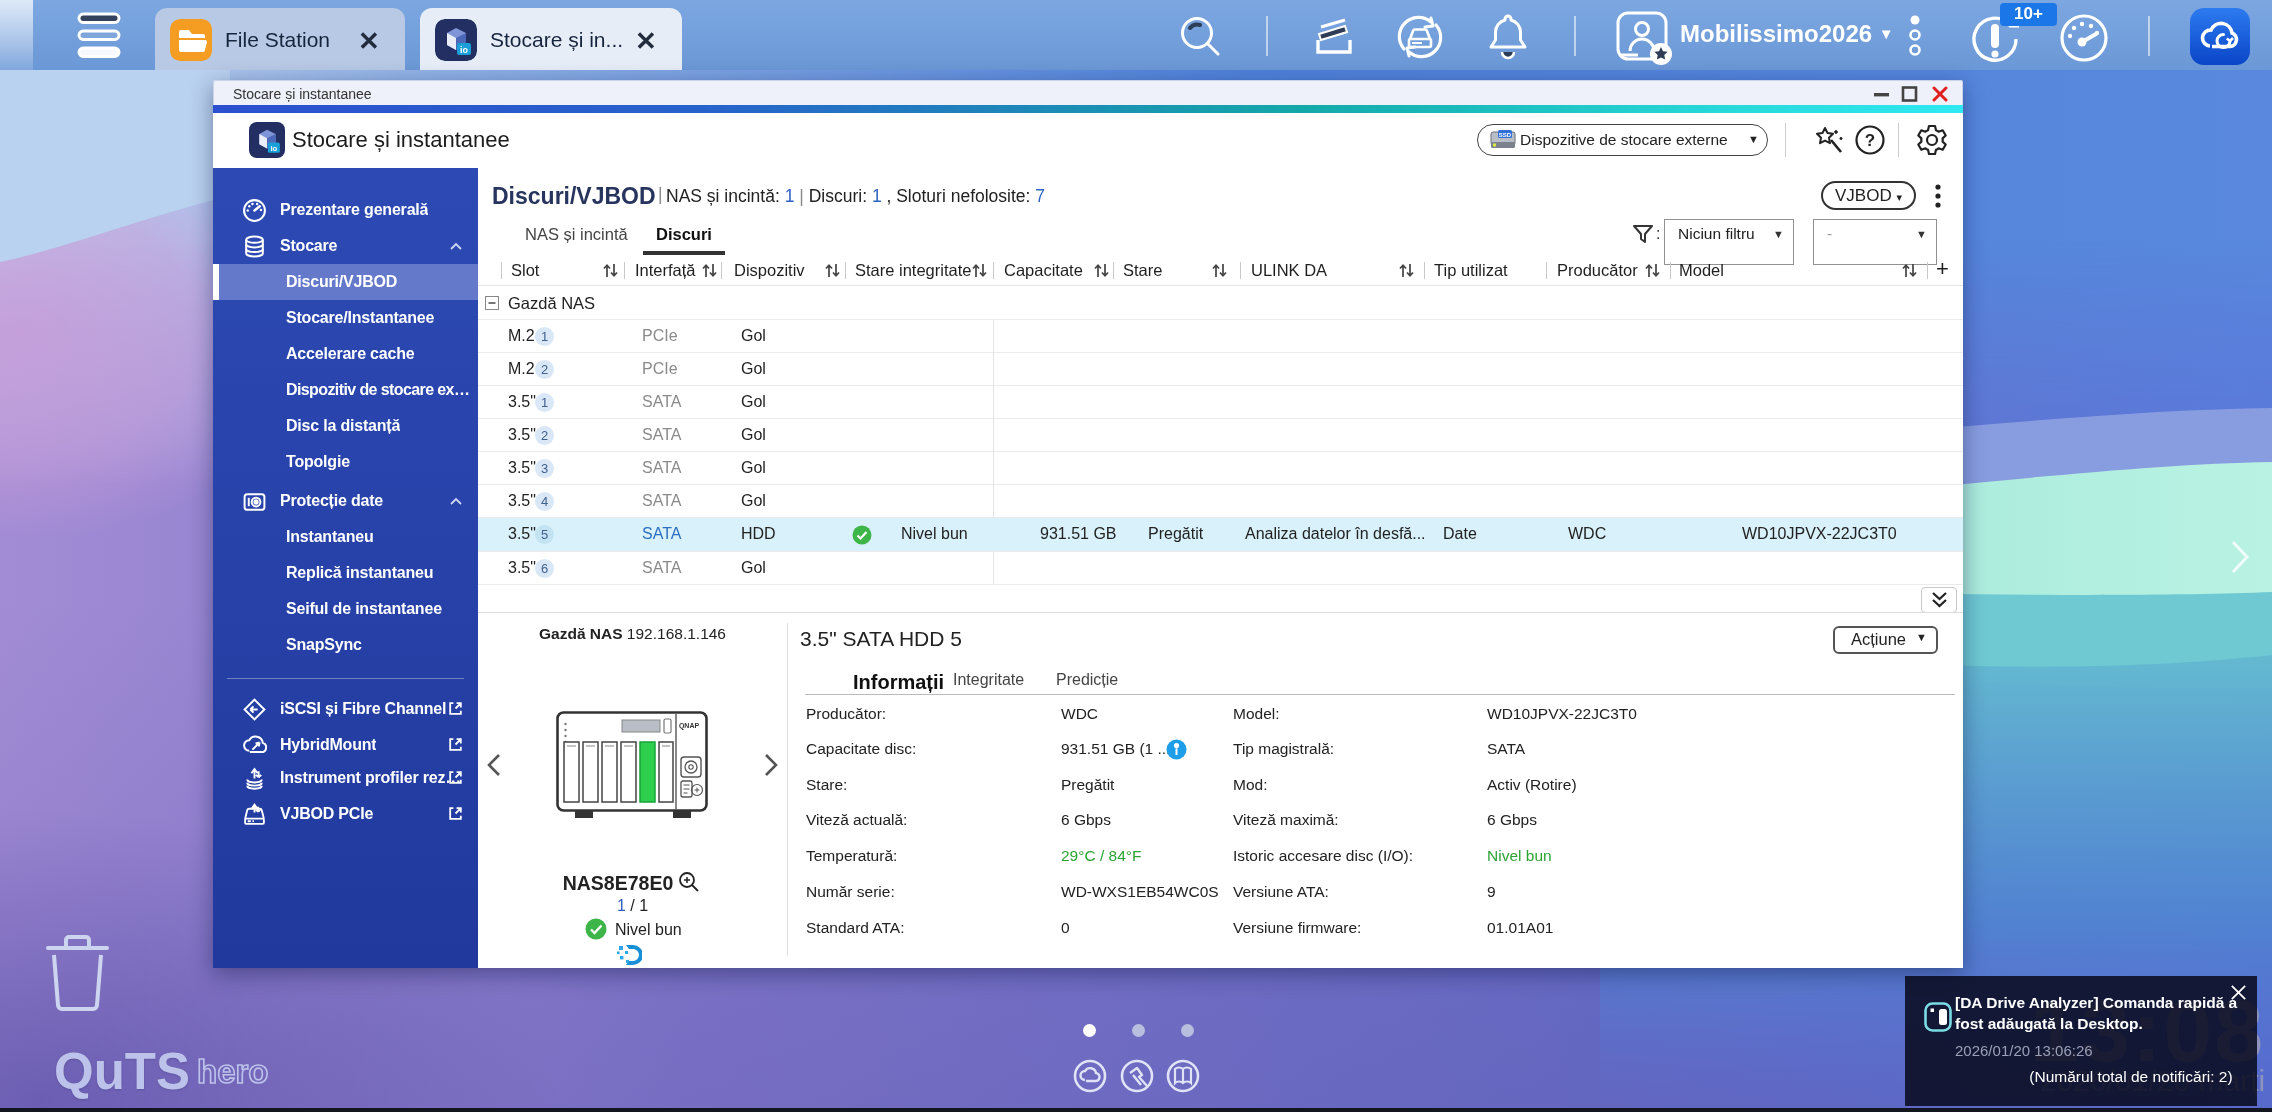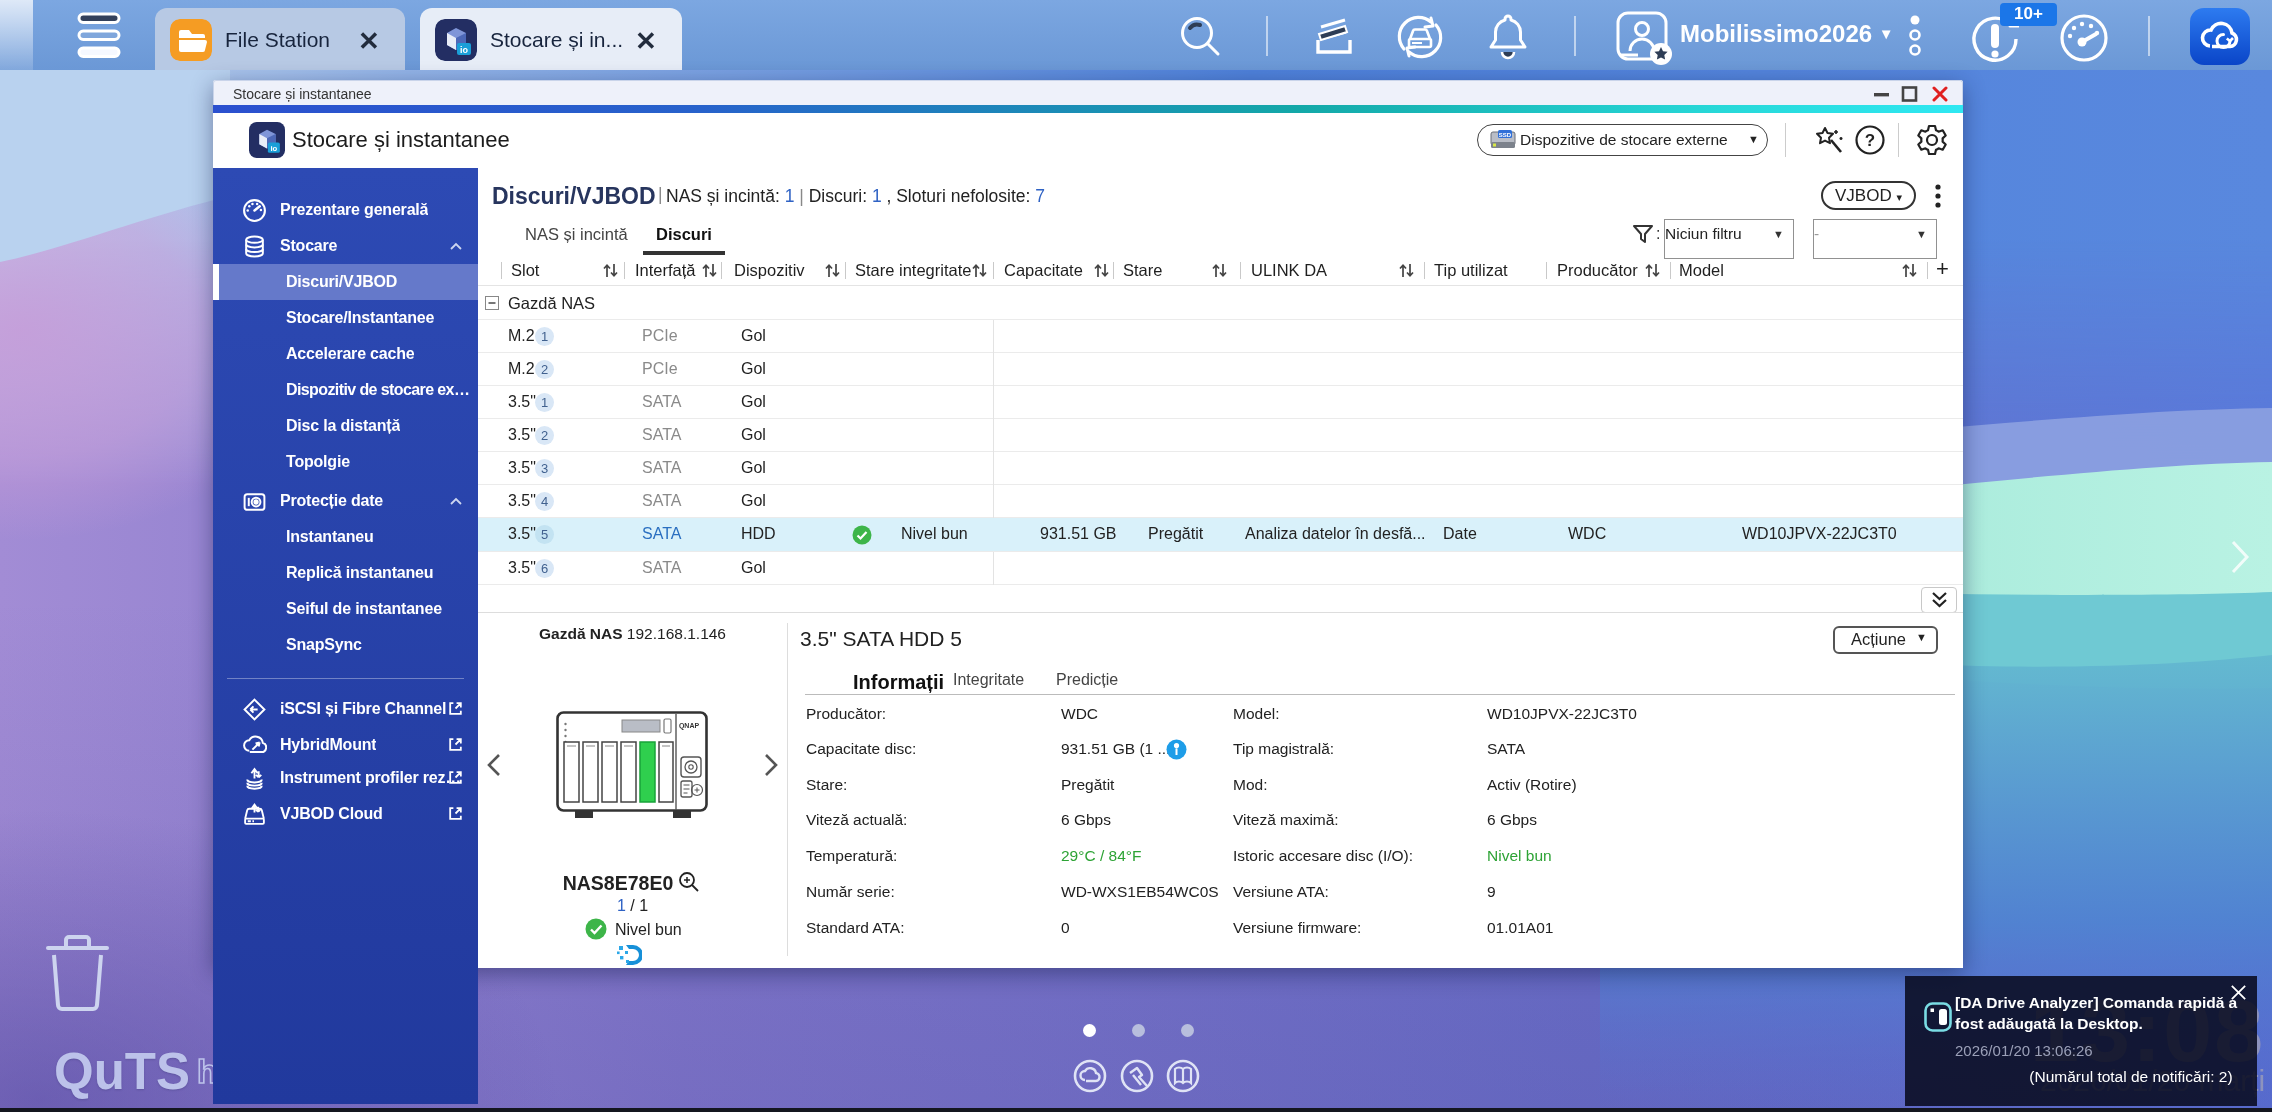--- a/index.html
+++ b/index.html
@@ -30,33 +30,33 @@
 #user { color:#fff; font-size:24px; font-weight:bold; top:20px; left:1680px; }
 #badge10 { left:2000px; top:3px; background:#1b76e8; color:#fff; font-size:17px; font-weight:bold; padding:1px 14px 2px; border-radius:4px; }
 
 #win { left:213px; top:80px; width:1750px; height:888px; background:#fff; border-radius:3px; box-shadow:0 6px 22px rgba(15,25,70,.45); }
 #titlebar { left:0; top:0; width:1750px; height:25px; background:#eef1fa; border-radius:3px 3px 0 0; border:1px solid #c9d4ea; border-bottom:none; }
 #titlebar .t { position:absolute; left:19px; top:5px; font-size:14px; color:#333; }
 #gradbar { left:0; top:25px; width:1750px; height:8px; background:linear-gradient(90deg,#2b50cf 0%,#2762cb 28%,#13a8a8 62%,#27d8d8 86%,#2fe8f2 100%); }
 #apphdr { left:0; top:33px; width:1750px; height:55px; background:#fff; }
 #apptitle { left:79px; top:14px; font-size:22px; color:#1c1c1c; }
 
-#sidebar { left:0; top:88px; width:265px; height:936px; background:linear-gradient(180deg,#2d4ab4,#21399d); color:#fff; overflow:hidden; }
+#sidebar { left:0; top:88px; width:265px; height:800px; background:linear-gradient(180deg,#2d4ab4,#21399d); color:#fff; overflow:hidden; }
 .nav { position:absolute; left:0; width:265px; height:36px; font-size:16px; font-weight:bold; color:#fff; letter-spacing:-0.2px; }
 .nav .txt { position:absolute; left:67px; top:9px; white-space:nowrap; max-width:180px; overflow:hidden; text-overflow:ellipsis; }
 .nav.sub .txt { left:73px; font-weight:bold; font-size:16px; }
 .nav.sel { background:#6579ca; }
 .nav.sel:before { content:""; position:absolute; left:0; top:0; width:6px; height:36px; background:#fff; }
 .chev { position:absolute; right:16px; top:13px; width:12px; height:12px; }
 
 #main { left:265px; top:88px; width:1485px; height:800px; background:#fff; }
 .nico { position:absolute; left:29px; top:6px; width:25px; height:25px; }
 .ext { position:absolute; right:14px; top:9px; width:17px; height:17px; }
 .bl { color:#2f62c4; }
-.drop { height:40px; border:1px solid #919191; background:#fff; font-size:15.5px; color:#222; line-height:28px; }
+.drop { height:46px; border:1px solid #919191; background:#fff; font-size:15.5px; color:#222; line-height:28px; padding-left:13px; }
 .drop .caret { position:absolute; right:9px; top:0; font-size:11px; color:#333; }
 .hcell { position:absolute; top:6px; font-size:16.5px; color:#1f1f1f; white-space:nowrap; }
 .hsep { position:absolute; top:7px; width:1px; height:17px; background:#c9c9c9; }
 .sort { position:absolute; top:7px; width:17px; height:17px; }
 .trow { position:absolute; left:0; width:1485px; height:33px; border-bottom:1px solid #ebebeb; font-size:16px; color:#222; }
 .trow .c { position:absolute; top:7px; white-space:nowrap; }
 .gray { color:#8a8a8a; }
 .nbadge { position:absolute; top:7px; width:19px; height:19px; border-radius:50%; background:#d9e7f6; color:#41618f; font-size:13px; text-align:center; line-height:19px; }
 .vline { position:absolute; left:515px; top:0; width:1px; height:33px; background:#e3e3e3; }
 .dlabel { position:absolute; font-size:15.5px; color:#222; white-space:nowrap; }
@@ -424,21 +424,21 @@
         </div>
     <div class="nav" style="top:628px;">
           <svg class="nico" viewBox="0 0 24 24">
             <g fill="none" stroke="#fff" stroke-width="1.8">
               <path d="M3 16 L5 8 a2 2 0 0 1 2-1.5 h10 a2 2 0 0 1 2 1.5 l2 8"></path>
               <rect x="3" y="16" width="18" height="5" rx="1"></rect>
               <path d="M5.5 18.5 h3 M10 18.5 h1.5"></path>
               <path d="M9.5 6 l2.5-3.5 2.5 3.5 M12 2.5 V10 M15.5 4.5 v5 M15.5 9.5 l-2-2 M15.5 9.5 l2-2"></path>
             </g>
           </svg>
-          <span class="txt">VJBOD Cloud</span>
+          <span class="txt">VJBOD PCIe</span>
           <svg class="ext" viewBox="0 0 16 16">
             <path d="M6 3 H3 v10 h10 v-3 M9 3 h4 v4 M13 3 L8 8" fill="none" stroke="#fff" stroke-width="1.7"></path>
           </svg>
         </div>
   </div>
   <div id="main" class="abs">
 
     <div class="abs" style="left:14px;top:15px;font-size:23px;font-weight:bold;color:#27355e;">Discuri/VJBOD</div>
     <div class="abs" style="left:180px;top:16px;font-size:17.5px;color:#8a8a8a;">|</div>
     <div class="abs" style="left:188px;top:18px;font-size:17.5px;color:#222;">NAS și incintă: <span class="bl">1</span> <span style="color:#888;">|</span> Discuri: <span class="bl">1</span> , Sloturi nefolosite: <span class="bl">7</span></div>

